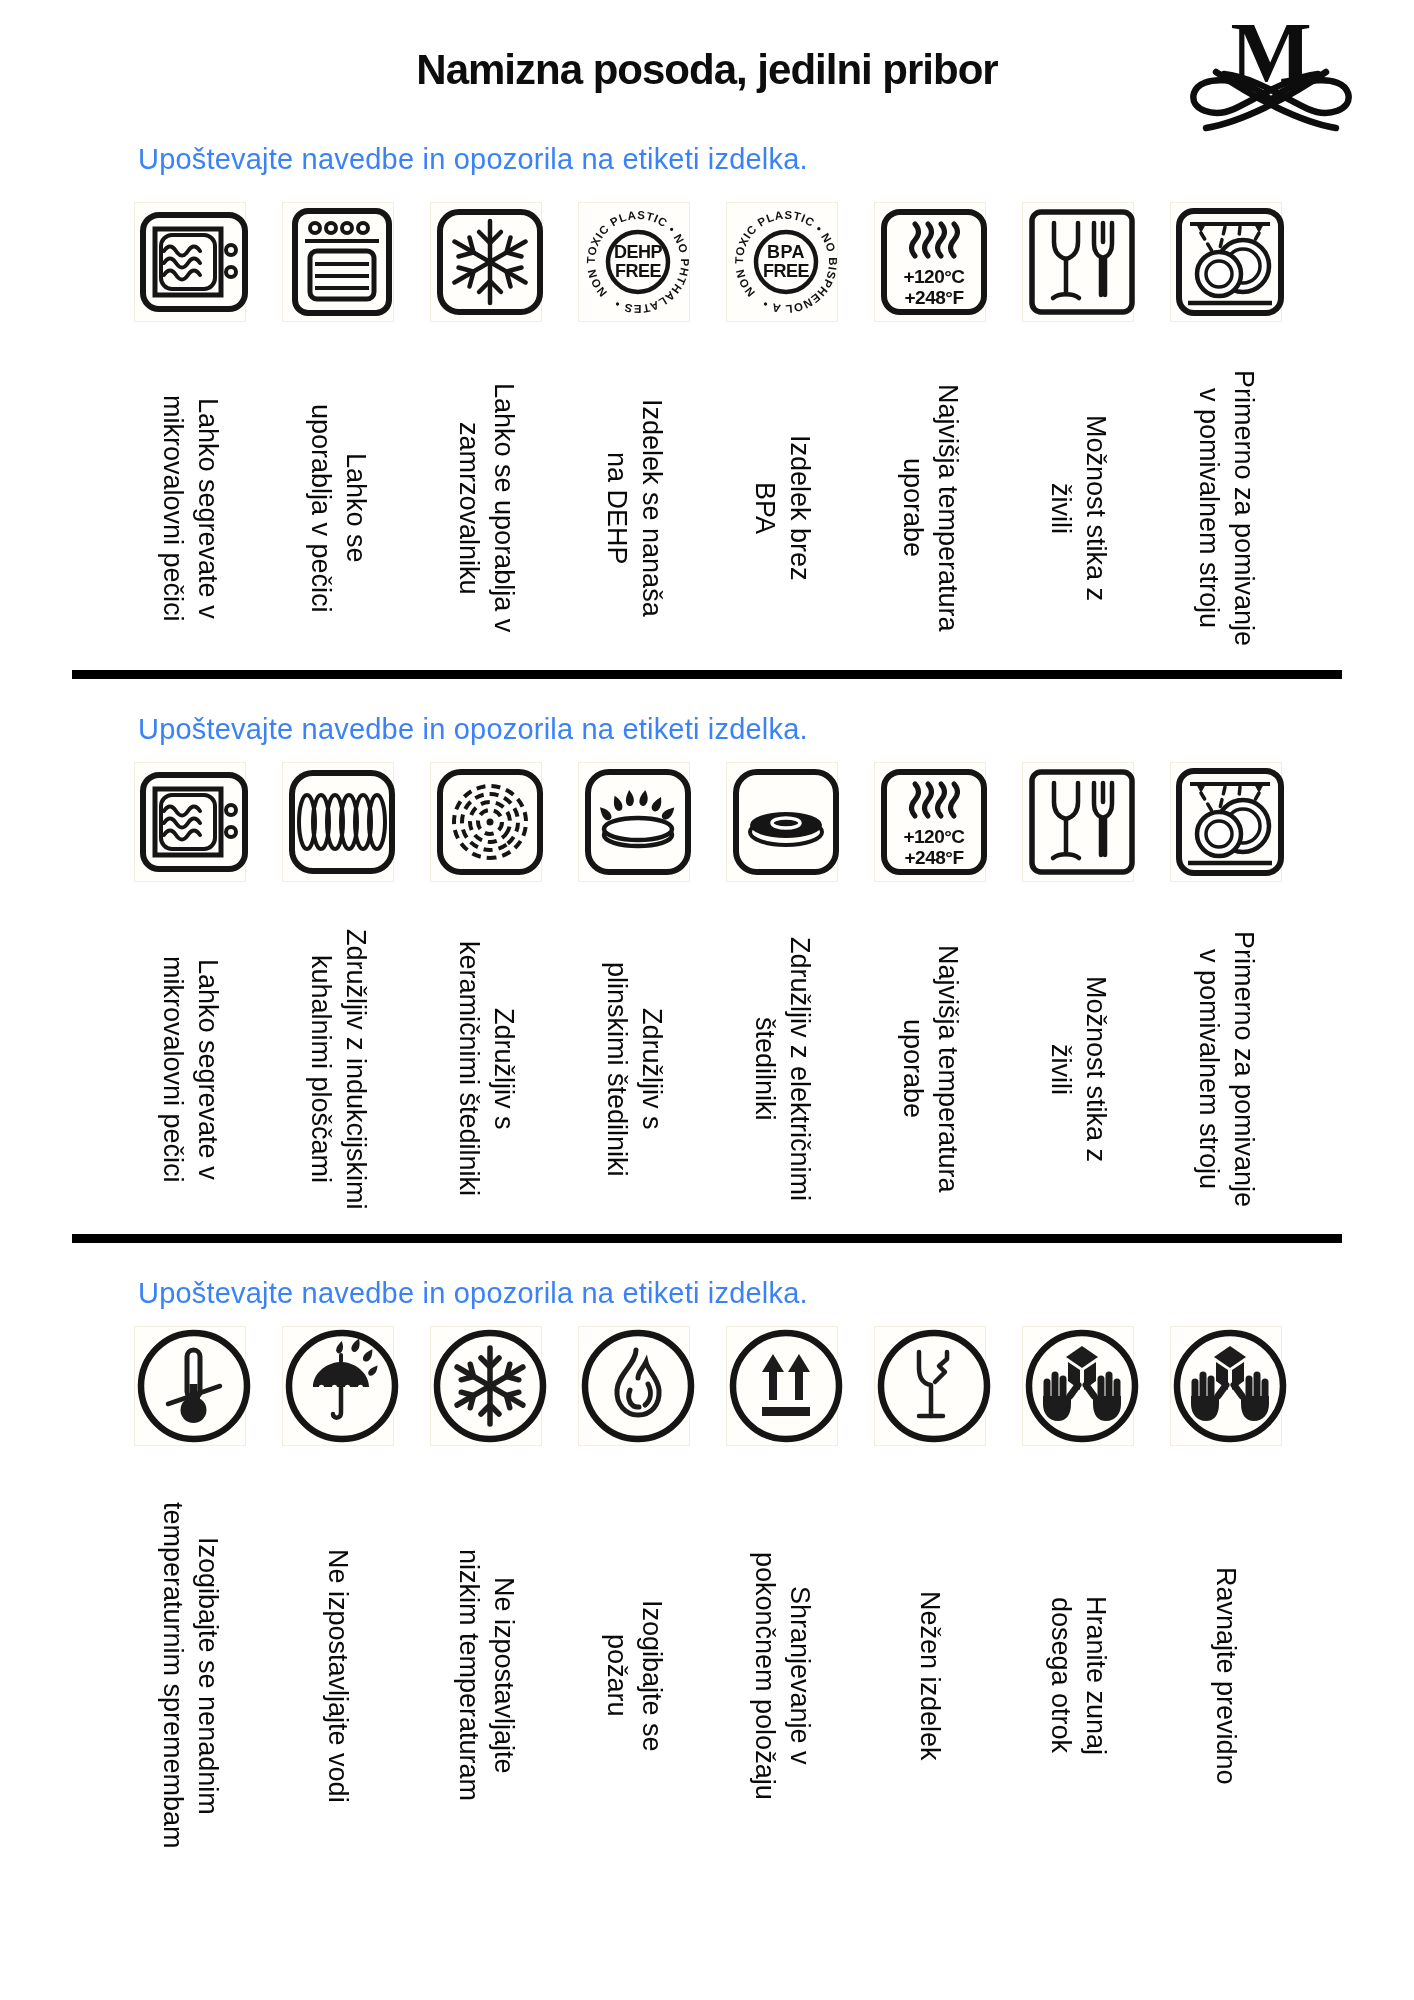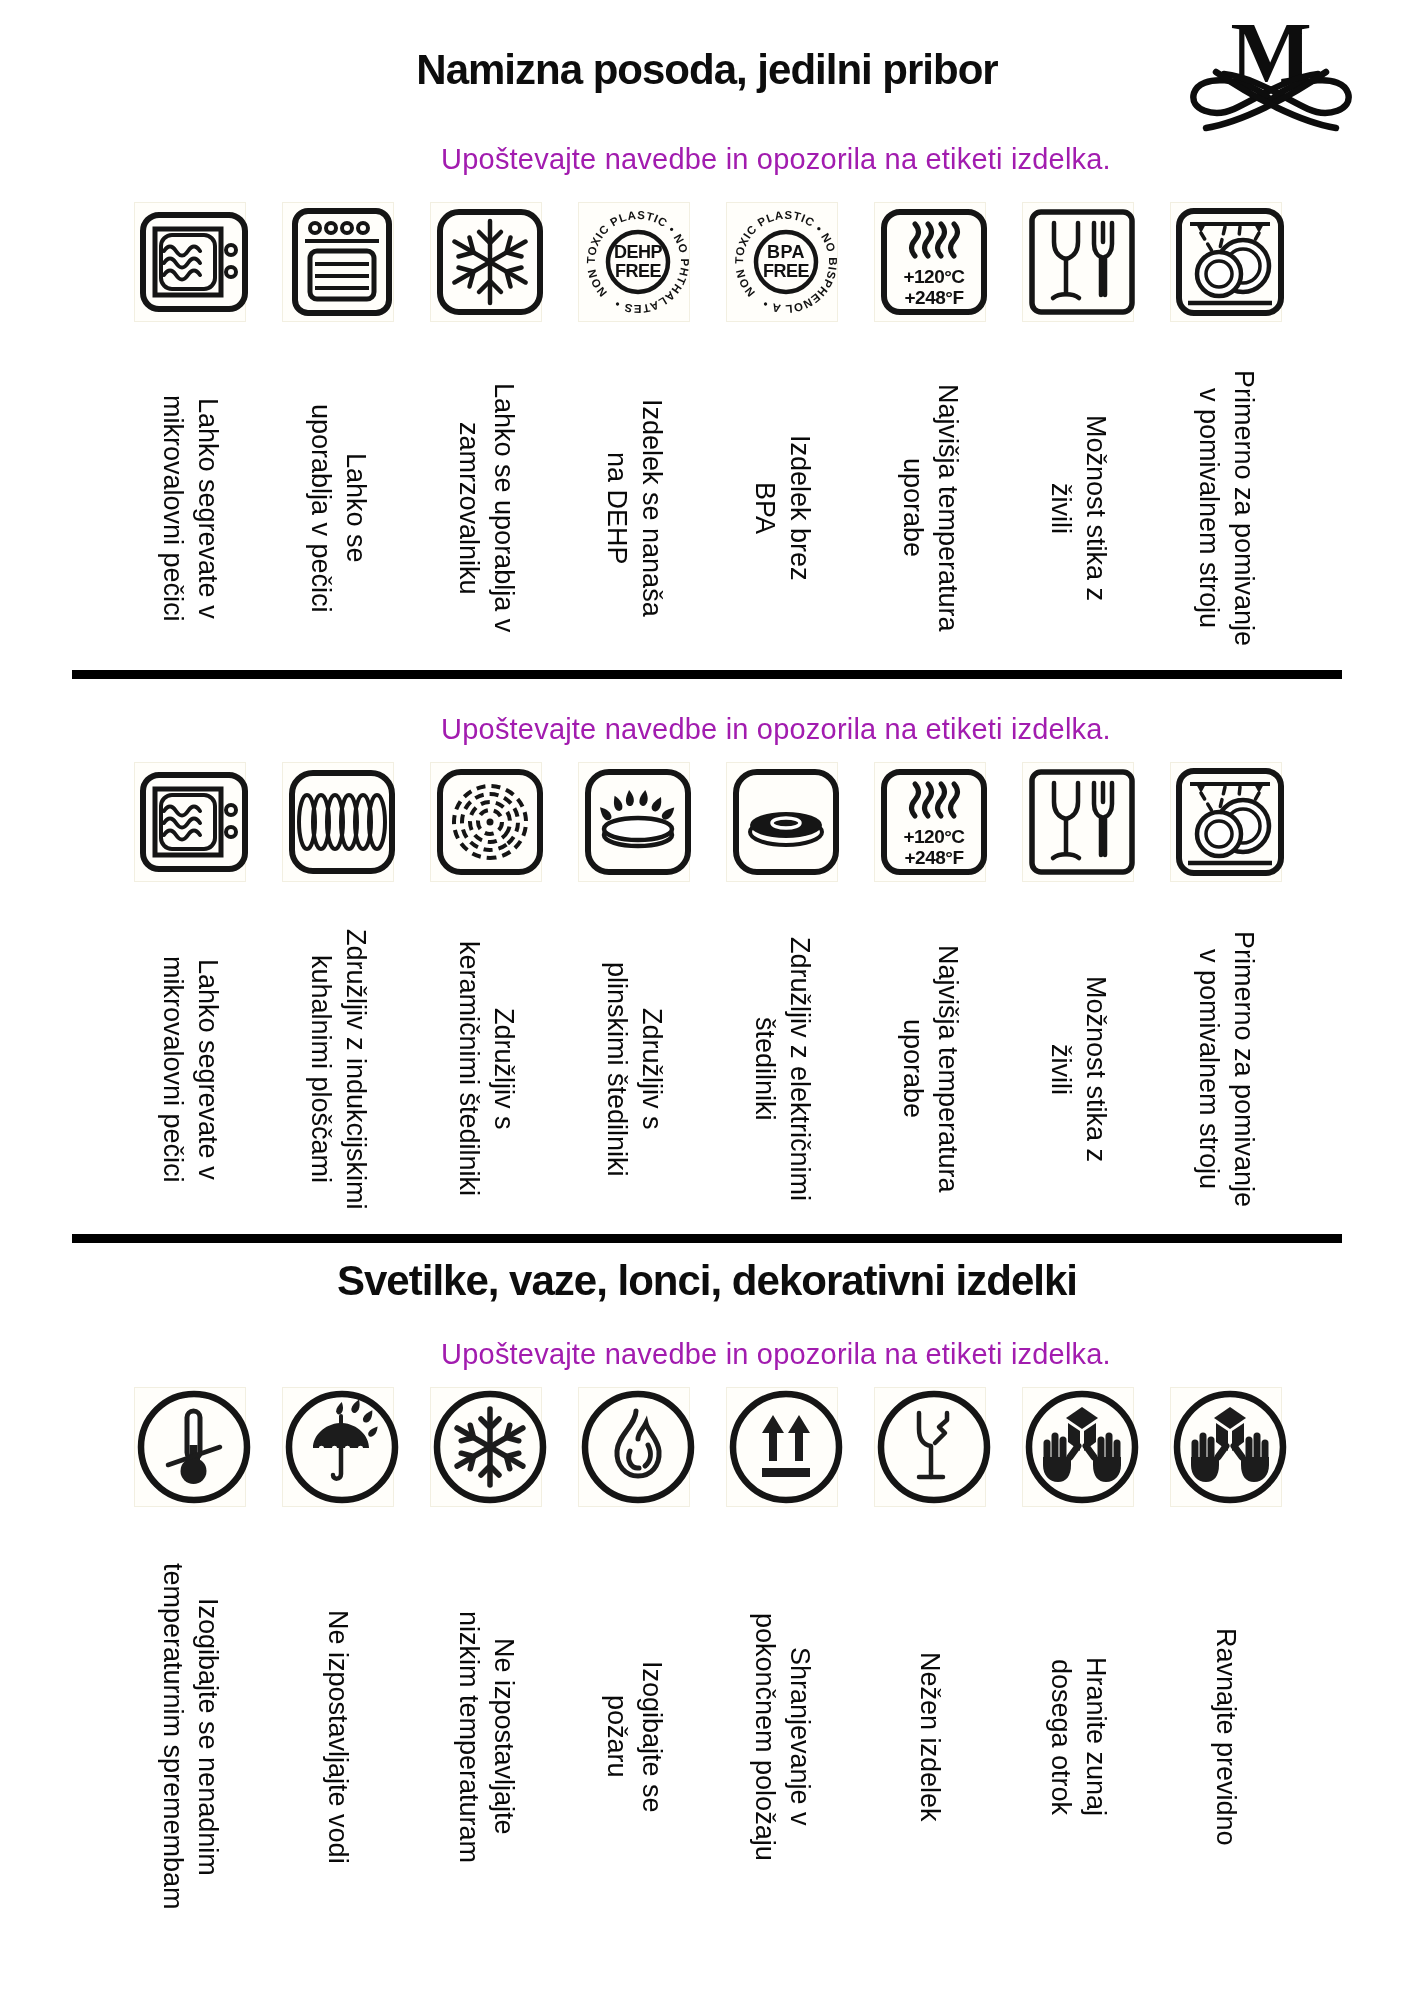--- a/index.html
+++ b/index.html
@@ -10,22 +10,22 @@
     padding-top:46px;box-sizing:border-box;
   }
   .sec{text-align:center;}
   .title{
     margin:0;font-size:42px;font-weight:800;letter-spacing:-1px;
     line-height:1.12;color:#0d0d0d;
   }
   .sec .title{margin-top:0;}
   .sec2 .title,.sec3 .title{margin-top:14px;}
   .note{
-    text-align:center;margin:50px 0 0 138px;font-size:29px;font-weight:300;
-    color:#a21caf;letter-spacing:0.2px;
+    text-align:left;margin:50px 0 0 138px;font-size:29px;font-weight:300;
+    color:#3b82f6;letter-spacing:0.2px;
   }
   .sec2 .note,.sec3 .note{margin-top:34px;}
   .row{
     display:flex;justify-content:space-between;align-items:flex-start;
     margin:26px 116px 0 116px;
   }
   .sec2 .row{margin-top:16px;}
   .sec3 .row{margin-top:16px;}
   .col{flex:0 0 148px;display:flex;flex-direction:column;align-items:center;}
   .tile{
@@ -360,21 +360,20 @@
           </div>
           <div class="lbl">Primerno za pomivanje
 v pomivalnem stroju</div>
         </div>
       </div>
   </section>
 
   <div class="divider divider2"></div>
 
   <section class="sec sec3">
-    <h1 class="title">Svetilke, vaze, lonci, dekorativni izdelki</h1>
     <p class="note">Upoštevajte navedbe in opozorila na etiketi izdelka.</p>
     <div class="row">
         <div class="col">
           <div class="tile">
             <svg viewBox="0 0 120 120">
    <circle cx="60" cy="60" r="53" fill="none" stroke="#151515" stroke-width="6.5"></circle>
    <rect x="53" y="62" width="13" height="18" fill="#1c1c1c"></rect>
    <rect x="53" y="24" width="13" height="48" rx="6.5" fill="#ffffff" stroke="#1c1c1c" stroke-width="5"></rect>
    <circle cx="59.5" cy="84" r="13" fill="#1c1c1c"></circle>
    <rect x="55.5" y="58" width="8" height="24" fill="#1c1c1c"></rect>

